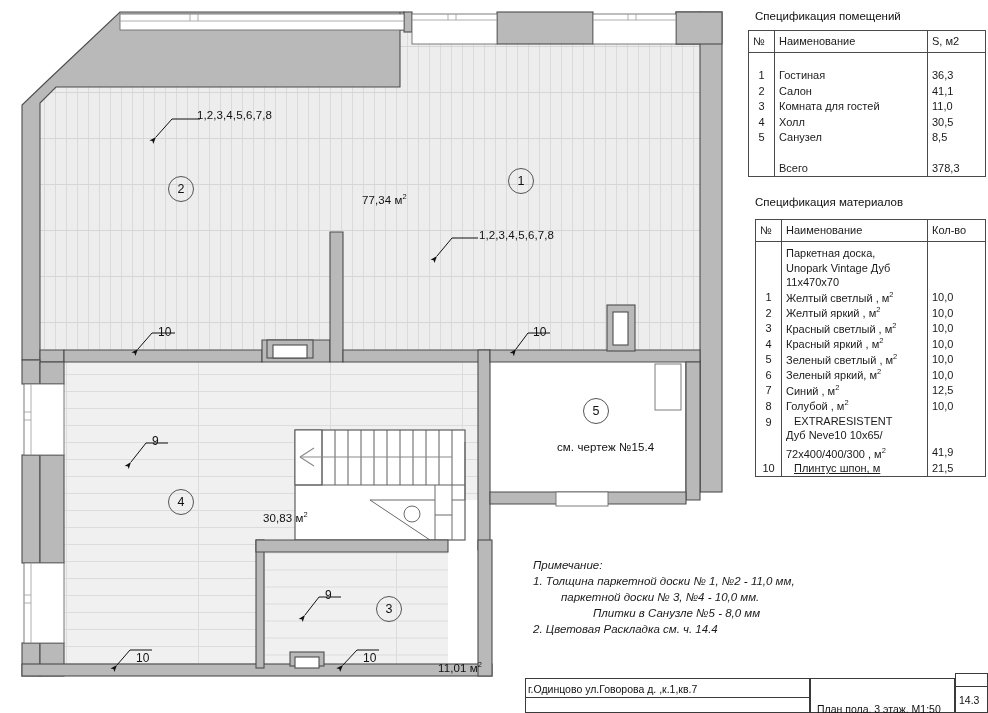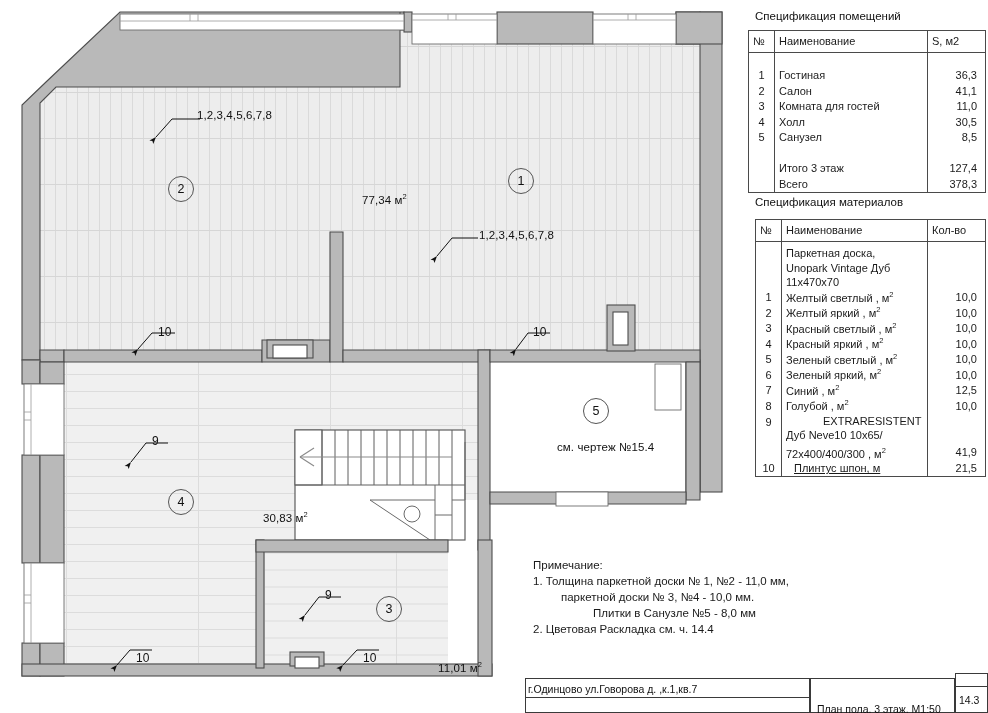--- a/index.html
+++ b/index.html
@@ -55,31 +55,31 @@
   }
   table.spec td, table.spec th {
     border:1px solid #4a4a4a;
     padding:0 4px;
     font-weight:normal;
     vertical-align:middle;
     line-height:1.32;
   }
   table.spec th { text-align:left; height:22px; }
   .c-num  { width:26px; text-align:center; }
-  .c-qty  { width:58px; text-align:right; padding-right:8px !important; }
+  .c-qty  { width:58px; padding-right:8px !important; }
   .c-qty-c{ width:58px; text-align:center; }
   .rowh   { height:15.5px; }
   .noborder-top    { border-top:none !important; }
   .noborder-bottom { border-bottom:none !important; }
   .noborder-v      { border-top:none !important; border-bottom:none !important; }
   sup { font-size:7.5px; }
 
   
   #notes { position:absolute; left:533px; top:557px; font-size:11.5px; line-height:16px; }
-  #notes .ln { white-space:nowrap; }
+  #notes .ln { white-space:nowrap;font-style:italic; }
   .ind1 { padding-left:28px; }
   .ind2 { padding-left:60px; }
 
   
   #titleblock { position:absolute; left:525px; top:673px; width:463px; height:40px; }
   #titleblock .tb-box { position:absolute; border:1px solid #3a3a3a; background:#fff; }
   #titleblock .tb-txt { position:absolute; font-size:10.5px; color:#111; white-space:nowrap; }
 </style>
 </head>
 <body>
@@ -337,25 +337,20 @@
     <td class="c-num noborder-v">5</td>
     <td class="noborder-v">Санузел</td>
     <td class="c-qty noborder-v">8,5</td>
   </tr>
   <tr class="rowh">
     <td class="noborder-v"></td>
     <td class="noborder-v"></td>
     <td class="noborder-v"></td>
   </tr>
   <tr class="rowh">
-    <td class="c-num noborder-v"></td>
-    <td class="noborder-v">Итого 3 этаж</td>
-    <td class="c-qty noborder-v">127,4</td>
-  </tr>
-  <tr class="rowh">
     <td class="c-num noborder-top"></td>
     <td class="noborder-top">Всего</td>
     <td class="c-qty noborder-top">378,3</td>
   </tr>
 </tbody>
   </table>
 
 <div class="spec-title" style="left:755px; top:196px;">Спецификация материалов</div>
 
 <table class="spec" style="left:755px; top:219px; width:231px;">
@@ -410,21 +405,21 @@
     <td class="c-qty noborder-v">12,5</td>
   </tr>
   <tr class="rowh">
     <td class="c-num noborder-v">8</td>
     <td class="noborder-v"><span>Голубой , м</span><sup>2</sup></td>
     <td class="c-qty noborder-v">10,0</td>
   </tr>
   <tr>
     <td class="c-num noborder-v" style="vertical-align:top; padding-top:1px;">9</td>
     <td class="noborder-v">
-      <div style="padding-left:8px;margin-left:29px;">EXTRARESISTENT</div>
+      <div style="padding-left:8px;">EXTRARESISTENT</div>
       <div>Дуб Neve10 10x65/</div>
       <div style="margin-top:3px;"><span>72x400/400/300 , м</span><sup>2</sup></div>
     </td>
     <td class="c-qty noborder-v" style="vertical-align:bottom; padding-bottom:1px;">41,9</td>
   </tr>
   <tr class="rowh">
     <td class="c-num noborder-top">10</td>
     <td class="noborder-top" style="padding-left:12px;text-decoration:underline;">Плинтус шпон, м</td>
     <td class="c-qty noborder-top">21,5</td>
   </tr>

